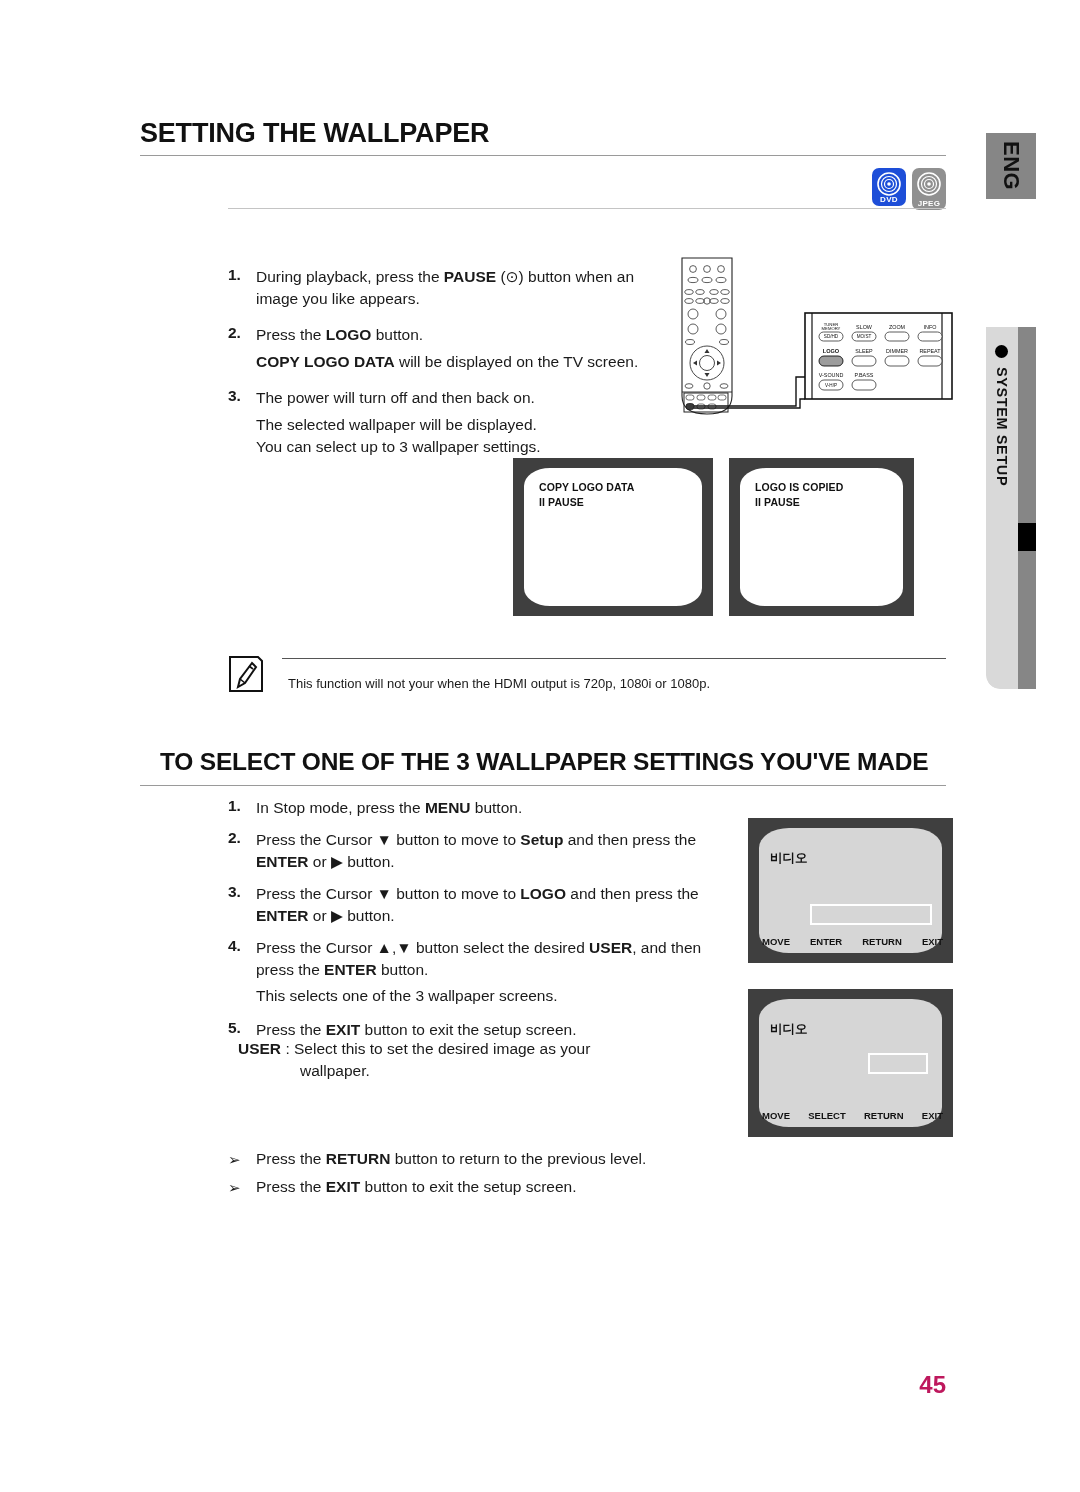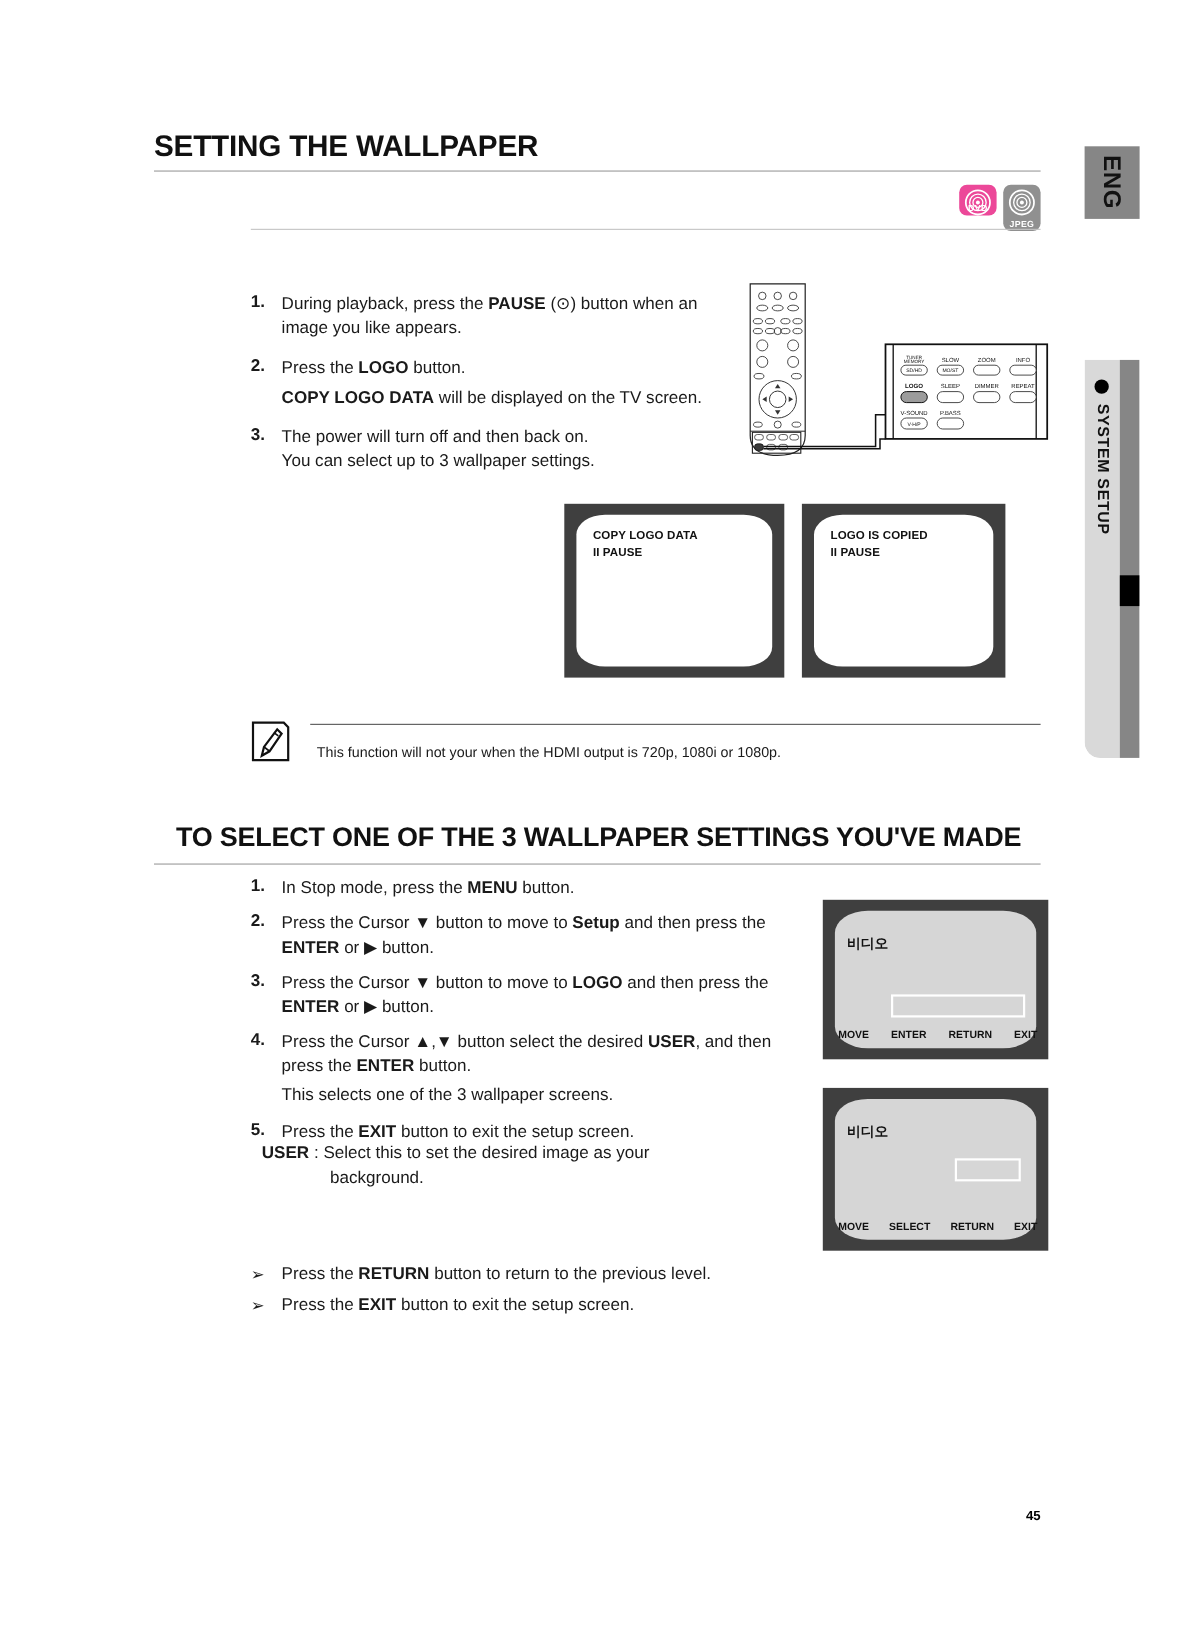--- a/index.html
+++ b/index.html
@@ -115,21 +115,21 @@
     display:flex;justify-content:space-between;
     font-size:9.5px;font-weight:bold;color:#111;
   }
 
   
   .remote-wrap{position:absolute;left:676px;top:256px;width:280px;height:180px;}
 
   
   .pageno{
     position:absolute;left:0;top:1371px;width:946px;text-align:right;
-    font-size:12px;font-weight:bold;color:#000000;
+    font-size:24px;font-weight:bold;color:#be185d;
   }
 </style>
 </head>
 <body>
 
 <div class="page">
 
   <div class="eng-badge">
     <span>ENG</span>
   </div>
@@ -139,21 +139,21 @@
     <div class="dark"></div>
     <div class="marker"></div>
     <div class="dot"></div>
     <div class="label" style="top:40px;height:300px;">SYSTEM SETUP</div>
   </div>
 
   <h1 class="section-title" style="left:140px;top:118px;">SETTING THE WALLPAPER</h1>
   <div class="rule" style="left:140px;top:155px;width:806px;"></div>
 
   <div style="position:absolute;left:872px;top:168px;width:74px;height:42px;display:flex;gap:6px;">
-    <div style="width:34px;height:28px;background:#ec4899;border-radius:7px;position:relative;">
+    <div style="width:34px;height:38px;background:#1d4ed8;border-radius:7px;position:relative;">
       <svg width="34" height="30" viewBox="0 0 34 30" style="position:absolute;left:0;top:1px;">
         <circle cx="17" cy="15" r="11" fill="none" stroke="#ffffff" stroke-width="1.6"></circle>
         <circle cx="17" cy="15" r="7.5" fill="none" stroke="#ffffff" stroke-width="1.2"></circle>
         <circle cx="17" cy="15" r="4.5" fill="none" stroke="#ffffff" stroke-width="1.2"></circle>
         <circle cx="17" cy="15" r="1.8" fill="#ffffff"></circle>
       </svg>
       <div style="position:absolute;left:0;bottom:2px;width:100%;text-align:center;font-size:8px;font-weight:bold;color:#fff;letter-spacing:0.3px;">DVD</div>
     </div>
     <div style="width:34px;height:42px;background:#909090;border-radius:7px;position:relative;">
       <svg width="34" height="30" viewBox="0 0 34 30" style="position:absolute;left:0;top:1px;">
@@ -178,20 +178,21 @@
 
     <div class="step" style="margin-top:14px;">
       <div class="num">2.</div>
       <div class="body"><span>Press the </span><b>LOGO</b><span> button.</span></div>
       <div class="body sub" style="margin-top:5px;"><b>COPY LOGO DATA</b><span> will be displayed on the TV screen.</span></div>
     </div>
 
     <div class="step" style="margin-top:14px;">
       <div class="num">3.</div>
       <div class="body">The power will turn off and then back on.</div>
+      <div class="body sub" style="margin-top:5px;">The selected wallpaper will be displayed.</div>
       <div class="body sub">You can select up to 3 wallpaper settings.</div>
     </div>
   </div>
 
   <div class="remote-wrap">
     <svg width="280" height="180" viewBox="0 0 280 180">
 
       <path d="M6 2 L56 2 L56 140 Q56 158 31 158 Q6 158 6 140 Z" fill="#ffffff" stroke="#222" stroke-width="1.1"></path>
       <line x1="6" y1="136" x2="56" y2="136" stroke="#222" stroke-width="0.9"></line>
 
@@ -339,21 +340,21 @@
 
     <div class="step" style="margin-top:12px;">
       <div class="num">5.</div>
       <div class="body"><span>Press the </span><b>EXIT</b><span> button to exit the setup screen.</span></div>
     </div>
   </div>
 
   <div style="position:absolute;left:238px;top:1037px;width:470px;font-size:15.5px;line-height:22px;">
     <div style="margin-top:1px;">
       <b>USER</b><span> : </span><span>Select this to set the desired image as your</span>
-      <div style="margin-left:62px;">background.</div>
+      <div style="margin-left:62px;">wallpaper.</div>
     </div>
   </div>
 
   <div style="position:absolute;left:228px;top:1147px;width:500px;">
     <div class="arrow-line">
       <span class="gl">➢</span><span>Press the </span><b>RETURN</b><span> button to return to the previous level.</span>
     </div>
     <div class="arrow-line" style="margin-top:5px;">
       <span class="gl">➢</span><span>Press the </span><b>EXIT</b><span> button to exit the setup screen.</span>
     </div>

